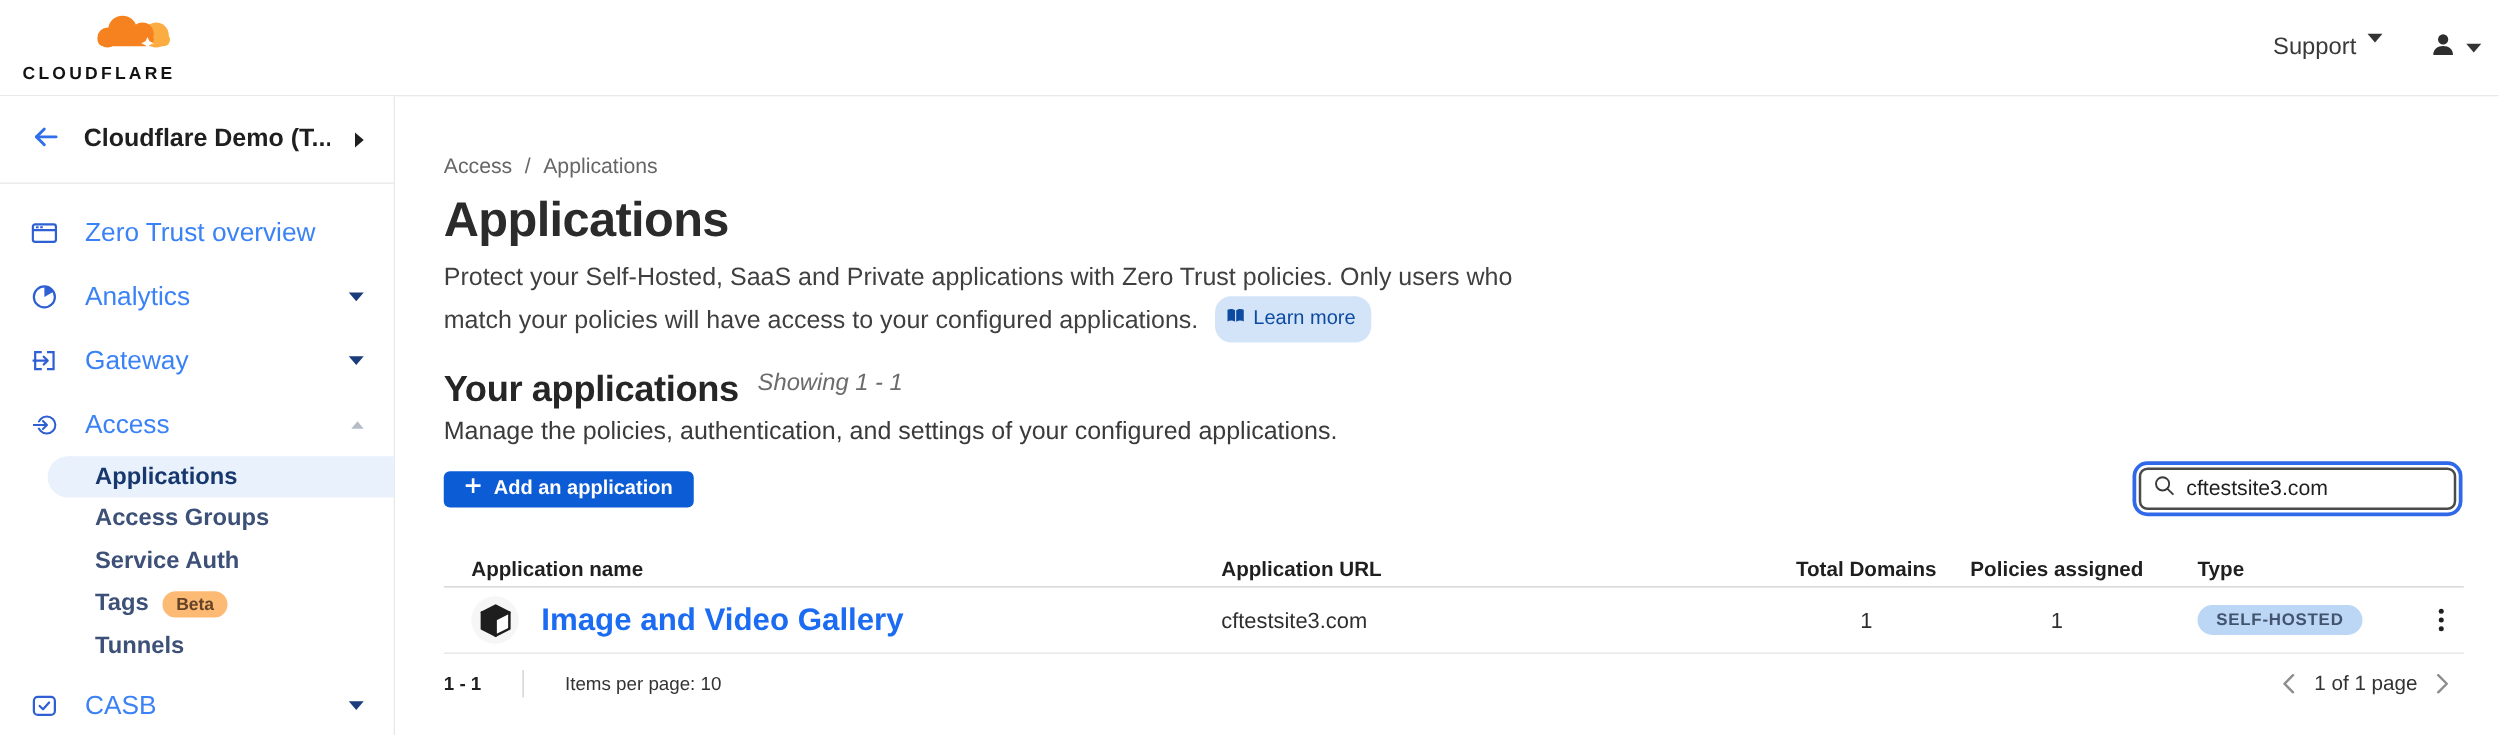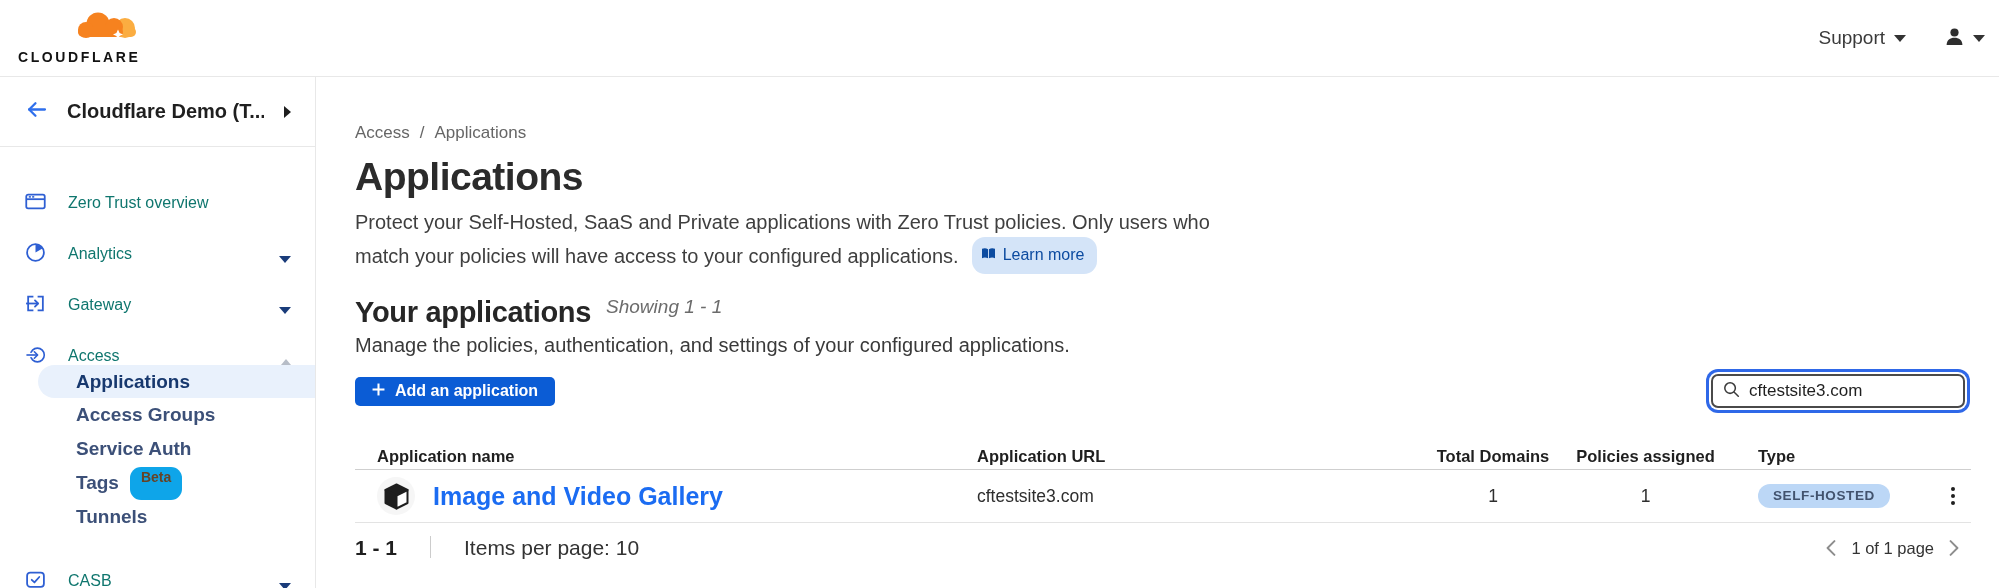--- a/index.html
+++ b/index.html
@@ -6,46 +6,46 @@
   body { font-family: "Liberation Sans", sans-serif; background: #fff; }
   .screen { position: relative; width: 1999px; height: 588px; background: #fff; overflow: hidden; }
 
   
   .topbar { position: absolute; top: 0; left: 0; right: 0; height: 77px;
     border-bottom: 1px solid #e8e8e8; display: flex; align-items: center;
     justify-content: space-between; padding: 0 14px 0 18px; background: #fff; }
   .logo { display: flex; flex-direction: column; align-items: flex-end; gap: 1px; cursor: pointer; }
   .logo-text { font-size: 14px; font-weight: bold; letter-spacing: 2.6px; color: #121212; }
   .topbar-right { display: flex; align-items: center; gap: 38px; }
-  .support { display: flex; align-items: center; gap: 9px; font-size: 19px; color: #3a3a3a; cursor: pointer; margin-left: 36px; }
+  .support { display: flex; align-items: flex-start; gap: 9px; font-size: 19px; color: #3a3a3a; cursor: pointer; margin-left: 36px; }
   .avatar-menu { display: flex; align-items: center; gap: 8px; cursor: pointer; }
 
   .caret-down { width: 0; height: 0; border-left: 6px solid transparent; border-right: 6px solid transparent; border-top: 7px solid #333; }
   .caret-down.nav-caret { border-top-color: #1a3c7a; }
   .caret-up-sm { width: 0; height: 0; border-left: 5px solid transparent; border-right: 5px solid transparent; border-bottom: 6px solid #b7bdc7; }
   .tri-right { width: 0; height: 0; border-top: 6px solid transparent; border-bottom: 6px solid transparent; border-left: 7px solid #1e1e1e; }
 
   
   .sidebar { position: absolute; top: 77px; left: 0; width: 316px; bottom: 0;
     background: #fff; border-right: 1px solid #e8e8e8; }
   .sidebar-header { height: 70px; border-bottom: 1px solid #e8e8e8; display: flex;
     align-items: center; padding: 0 24px 0 26px; gap: 20px; }
   .sidebar-title { flex: 1; font-size: 20px; font-weight: bold; color: #1f1f1f; white-space: nowrap; overflow: hidden; }
   .nav { padding-top: 14px; list-style: none; }
-  .nav-item { height: 51px; display: flex; align-items: flex-end; padding: 0 24px 0 25px; gap: 22px;
-    font-size: 16px; color: #0f766e; cursor: pointer; }
+  .nav-item { height: 51px; display: flex; align-items: center; padding: 0 24px 0 25px; gap: 22px;
+    font-size: 21px; color: #3b82f6; cursor: pointer; }
   .nav-item .nicon { width: 21px; height: 21px; color: #2e5fd3; display: flex; align-items: center; justify-content: center; }
   .nav-item .spacer { margin-left: auto; }
   .nav-sub { list-style: none; }
   .nav-sub-item { height: 34px; display: flex; align-items: center; padding-left: 76px;
     font-size: 19px; color: #3c5078; cursor: pointer; font-weight: bold; }
   .nav-sub-item.selected { height: 33px; margin-left: 38px; padding-left: 38px;
     background: #e9f1fc; border-radius: 17px 0 0 17px; font-weight: bold; color: #17386e; }
-  .beta-badge { margin-left: 11px; background: #0ea5e9; color: #654326; font-size: 14px;
-    padding: 3px 11px 16px; border-radius: 11px; line-height: 1; }
+  .beta-badge { margin-left: 11px; background: #fdba74; color: #654326; font-size: 14px;
+    padding: 3px 11px 4px; border-radius: 11px; line-height: 1; }
   .casb { margin-top: 5px; }
 
   
   .main { position: absolute; left: 317px; top: 77px; right: 0; bottom: 0; padding: 0 28px 0 38px; }
   .breadcrumb { margin-top: 46px; display: flex; gap: 10px; font-size: 17px; color: #666; }
   .breadcrumb .crumb { cursor: pointer; }
   .page-title { margin-top: 12px; font-size: 39px; font-weight: bold; color: #2b2b2b; letter-spacing: -0.5px; }
   .page-desc { margin-top: 8px; font-size: 20px; line-height: 30px; color: #3f3f3f; }
   .desc-row2 { display: flex; align-items: center; gap: 13px; }
   .learn-more { display: inline-flex; align-items: center; gap: 7px; background: #d4e4f8; color: #0c4ba0;
@@ -79,21 +79,21 @@
     display: flex; align-items: center; justify-content: center; }
   .app-link { color: #1b6cf2; font-size: 25px; font-weight: bold; cursor: pointer; }
   .type-badge { background: #bcd7f6; color: #42536e; font-size: 13.5px; font-weight: bold;
     letter-spacing: 0.6px; padding: 5px 15px 6px; border-radius: 13px; line-height: 1; }
   .kebab { margin-left: auto; margin-right: 10px; display: flex; flex-direction: column; gap: 3px;
     padding: 4px 6px; cursor: pointer; }
   .kebab i { width: 4px; height: 4px; border-radius: 50%; background: #1f1f1f; }
 
   
   .list-footer { margin-top: 13px; display: flex; align-items: center; justify-content: space-between; }
-  .lf-left { display: flex; align-items: flex-start; font-size: 21px; color: #333; gap: 20px; }
+  .lf-left { display: flex; align-items: center; font-size: 15px; color: #333; gap: 20px; }
   .range { font-weight: bold; color: #1f1f1f; }
   .vdiv { width: 1px; height: 22px; background: #ccc; margin: 0 13px; }
   .lf-right { display: flex; align-items: center; gap: 15px; font-size: 16.5px; color: #333; margin-right: 12px; }
   .page-chevron { display: flex; align-items: center; cursor: pointer; }
 </style>
 </head>
 <body>
 
 <div class="screen">
 

